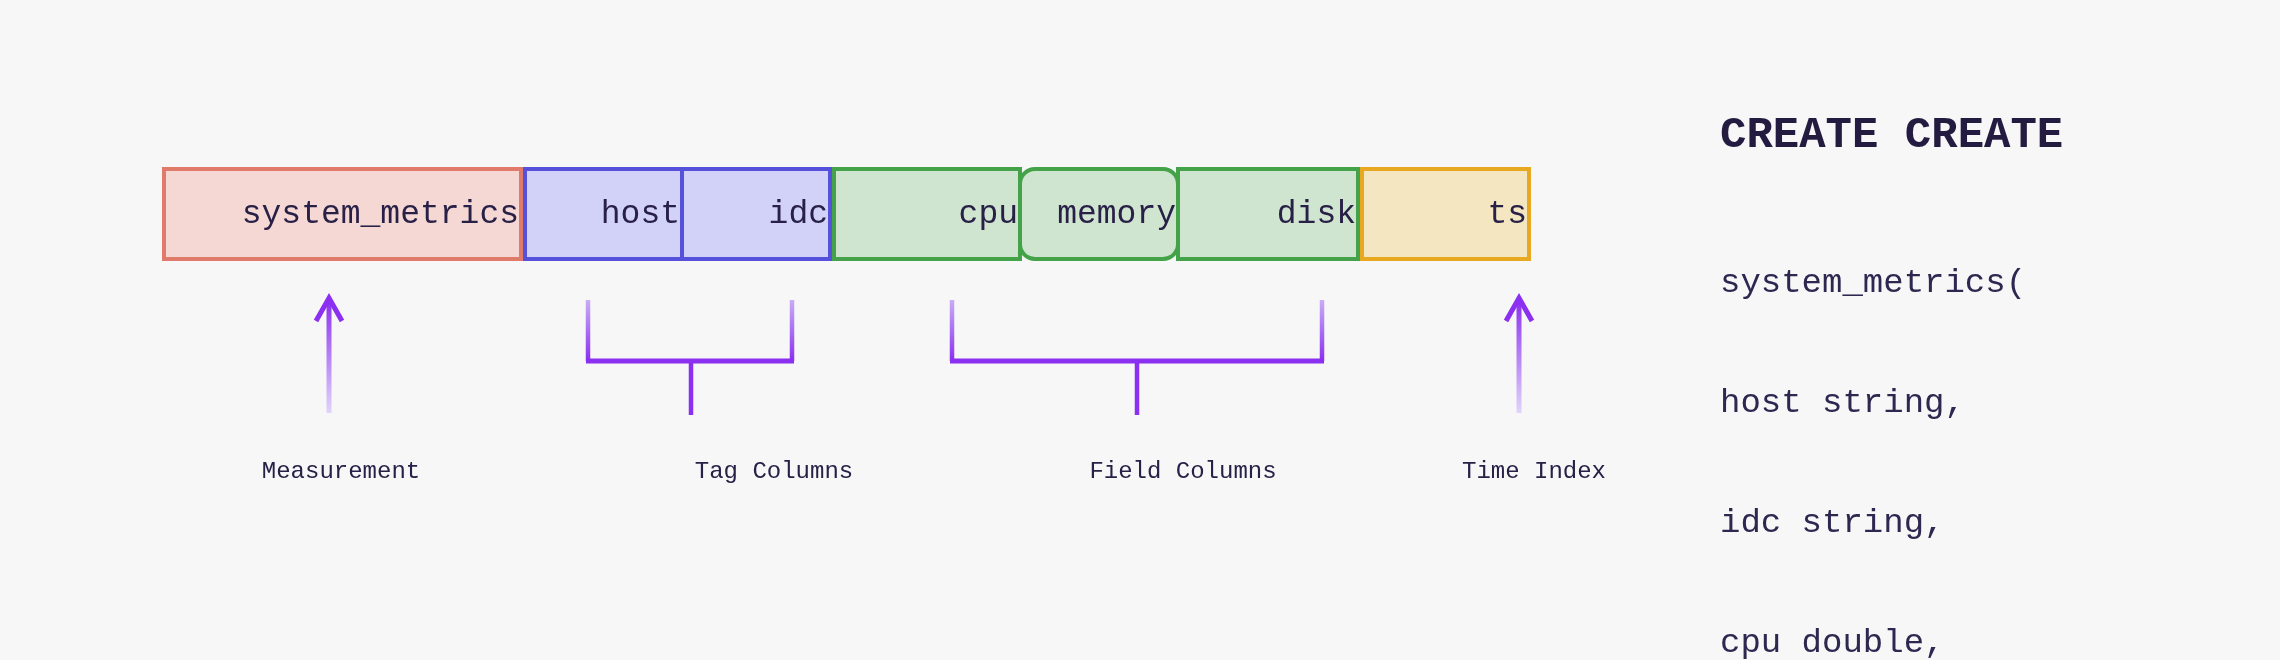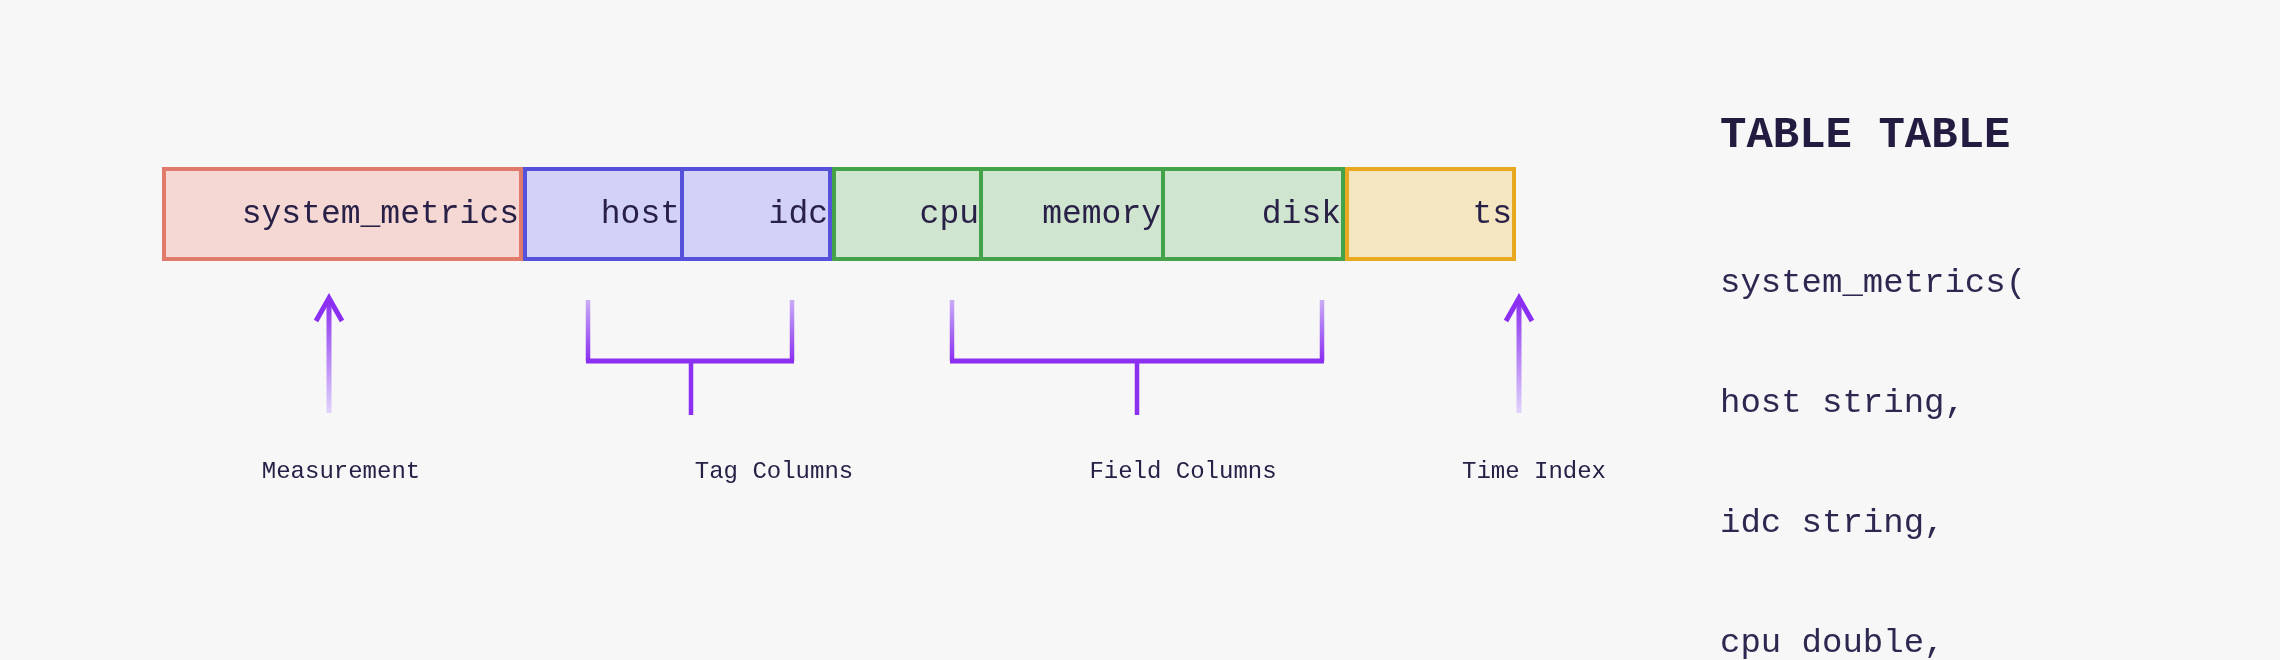--- a/index.html
+++ b/index.html
@@ -26,22 +26,22 @@
     font-size:33px;
     letter-spacing:0px;
     color:#282046;
   }
   .b-measurement{width:361px;background:#f5d8d4;border:4px solid #e07b6c;}
   .b-tag        {background:#d2d2f9;border:4px solid #5551da;}
   .b-field      {background:#cfe5d0;border:4px solid #44a348;}
   .b-time       {background:#f3e6c0;border:4px solid #e8a81f;}
   .w-host{width:161px;}
   .w-idc{width:152px;margin-left:-4px;}
-  .w-cpu{width:151px;}
-  .w-memory{width:186px;margin-left:-4px;}
+  .w-cpu{width:190px;}
+  .w-memory{width:162px;margin-left:-4px;border-radius:17px;}
   .w-disk{width:184px;margin-left:-4px;}
   .w-ts{width:171px;}
   
   .pointers{position:absolute;left:0;top:0;width:2280px;height:660px;pointer-events:none;}
   
   .caption{
     position:absolute;top:458px;
     transform:translateX(-50%);
     font-size:24px;white-space:nowrap;color:#282046;
   }
@@ -123,21 +123,21 @@
       <line x1="1519" y1="301" x2="1519" y2="413" stroke="url(#fadeDown)" stroke-width="5"></line>
       <polyline points="1506,321 1519,298 1532,321" fill="none" stroke="#8b2ff0" stroke-width="5"></polyline>
     </g>
   </svg>
 
   <div class="caption cap-measurement">Measurement</div>
   <div class="caption cap-tag">Tag Columns</div>
   <div class="caption cap-field">Field Columns</div>
   <div class="caption cap-time">Time Index</div>
 
-  <div class="sql-title">TABLE TABLE</div>
+  <div class="sql-title">CREATE CREATE</div>
   <div class="sql-code">
     <div><span>system_metrics(</span></div>
     <div><span>host string,</span></div>
     <div><span>idc string,</span></div>
     <div><span>cpu double,</span></div>
     
     
     
     
   </div>

